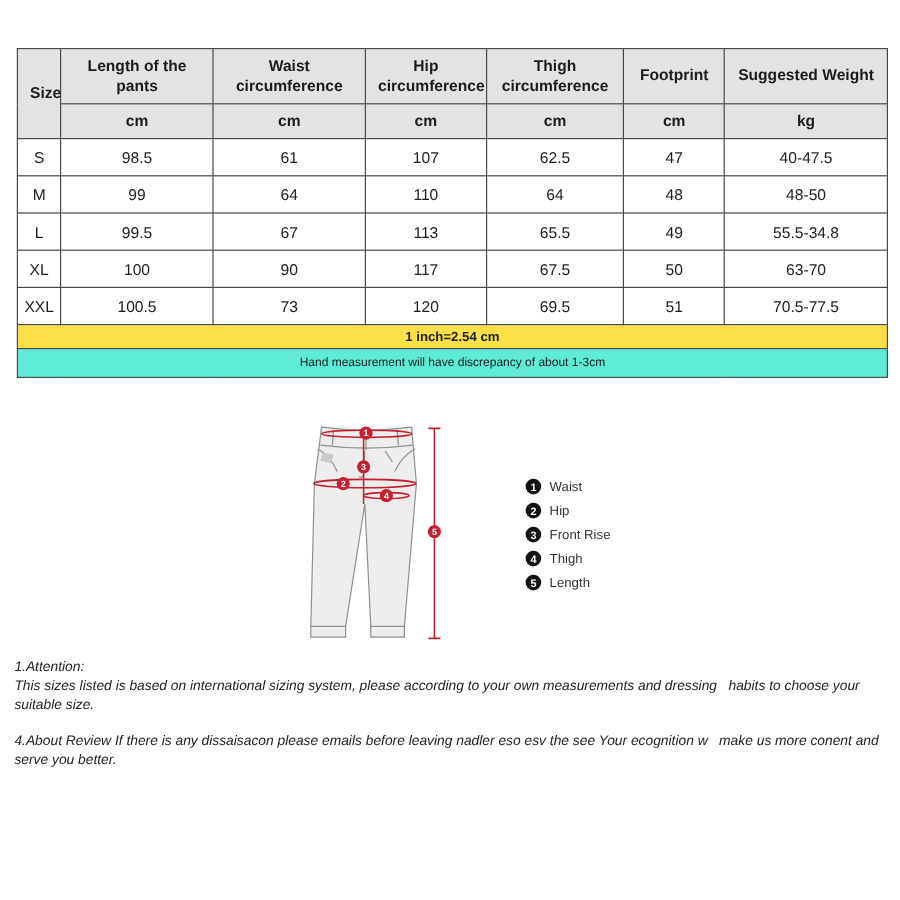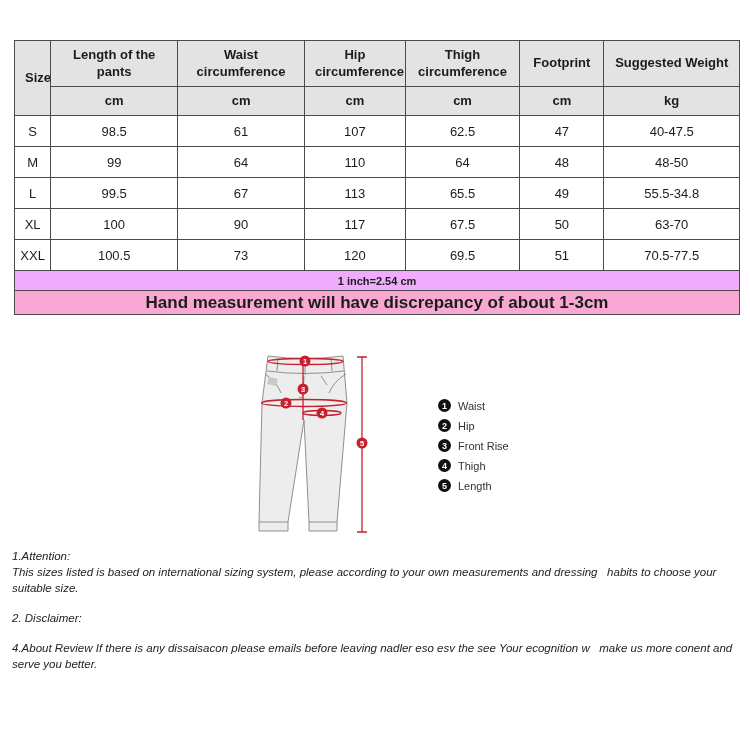--- a/index.html
+++ b/index.html
@@ -20,22 +20,22 @@
     border-collapse:collapse;table-layout:fixed;}
   table.size-chart th,table.size-chart td{
     border:1px solid var(--border);text-align:center;vertical-align:middle;
     font-size:13px;color:var(--ink);}
   table.size-chart th{background:var(--header_bg);font-weight:bold;line-height:1.25;padding:3px 10px;}
   tr.hdr-row{height:46px;}
   tr.unit-row{height:29px;}
   tr.unit-row th{font-size:13px;}
   tr.data-row{height:31px;}
   tr.data-row td{background:#fff;font-weight:normal;}
-  tr.foot-row-1 td{height:20px;font-size:11px;font-weight:bold;background:#f0abfc;}
-  tr.foot-row-2 td{height:24px;font-size:17px;font-weight:bold;background:#f9a8d4;}
+  tr.foot-row-1 td{height:20px;font-size:11px;font-weight:bold;background:#fde047;}
+  tr.foot-row-2 td{height:24px;font-size:10px;font-weight:normal;background:#5eead4;}
 
   
   .diagram{position:absolute;left:0;top:345px;width:750px;height:200px;}
   svg.pants{position:absolute;left:248px;top:1px;width:125px;height:195px;}
   .pants-body{fill:var(--pants_fill);stroke:var(--pants_line);stroke-width:1;}
   .pants-detail{fill:none;stroke:var(--pants_line);stroke-width:1;}
   .pants-detail-fill{fill:#c9c9c9;stroke:none;}
   .red-line{fill:none;stroke:var(--accent);stroke-width:1.3;}
   .red-badge{fill:var(--accent);}
   .red-badge-num{fill:#fff;font-size:7.5px;font-weight:bold;text-anchor:middle;
@@ -219,21 +219,20 @@
       </div>
     </div>
   </div>
 
   <div class="notes">
     <div class="note">
       <div class="note-heading">1.Attention:</div>
       <div class="note-body">This sizes listed is based on international sizing system, please according to your own measurements and dressing   habits to choose your suitable size.</div>
     </div>
     <div class="note">
-      <div class="note-heading">2. Disclaimer:</div>
     </div>
     <div class="note">
     </div>
     <div class="note">
       <div class="note-body">4.About Review If there is any dissaisacon please emails before leaving nadler eso esv the see Your ecognition w   make us more conent and serve you better.</div>
     </div>
   </div>
 
 </div>
 

